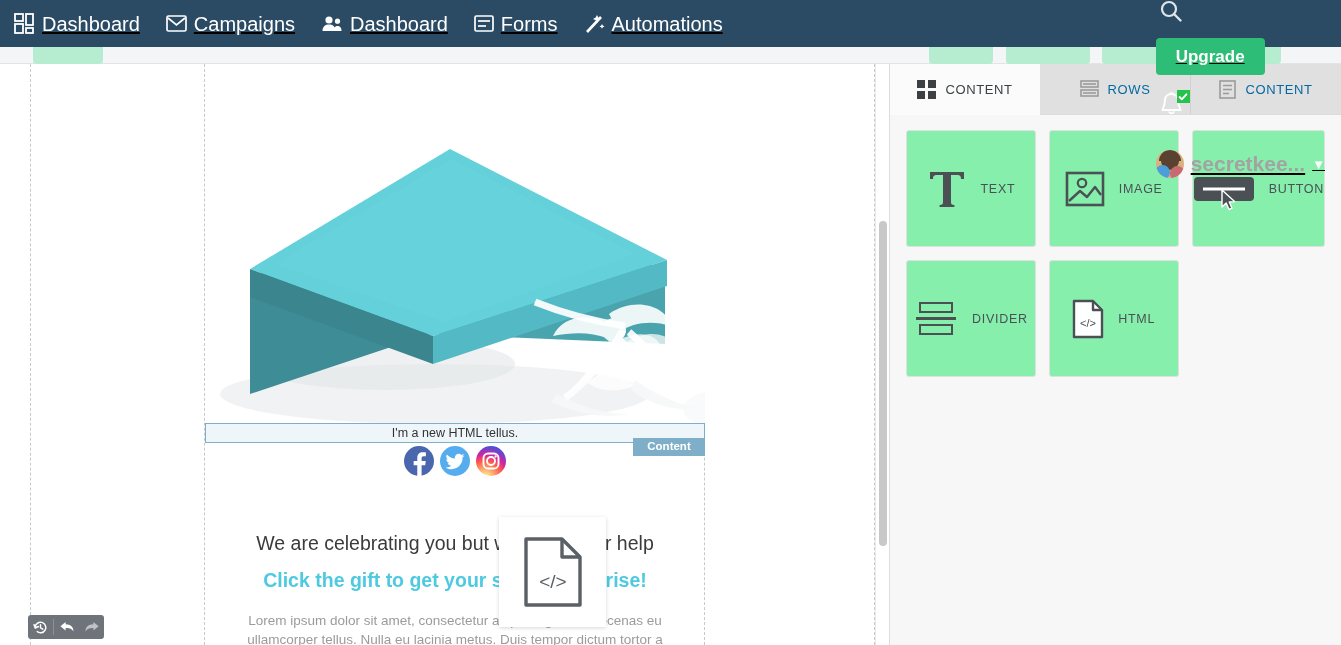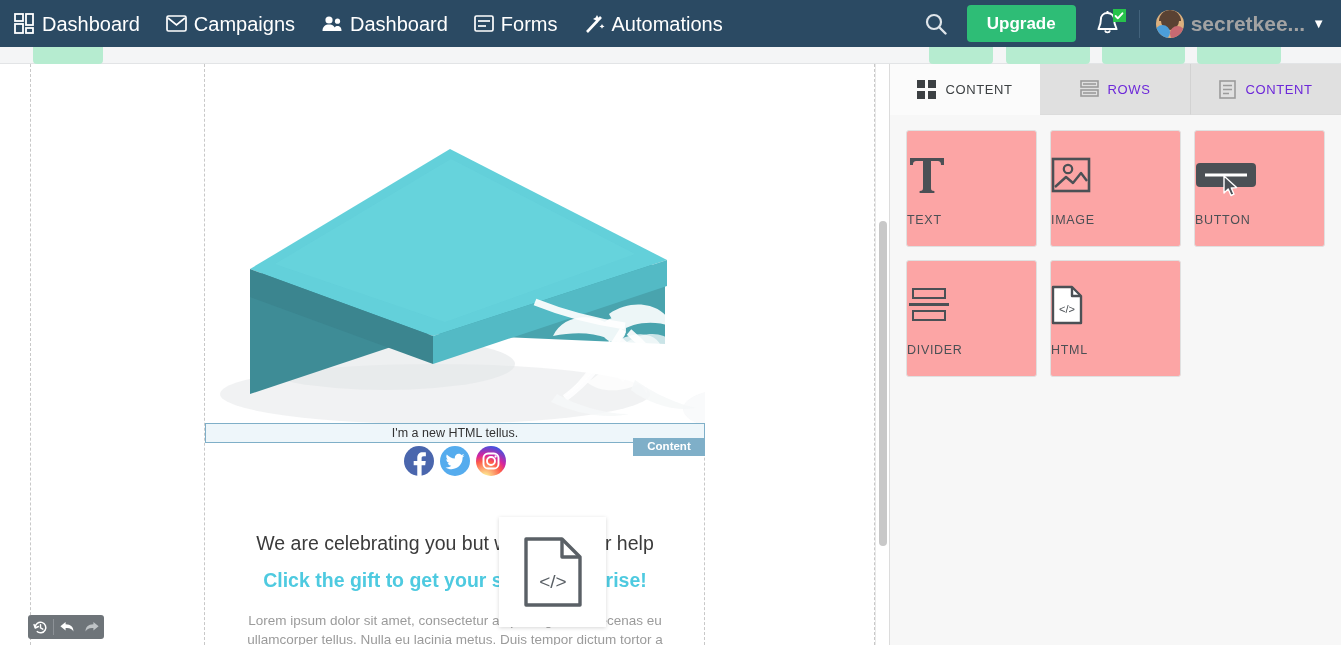--- a/index.html
+++ b/index.html
@@ -10,32 +10,33 @@
     background: #ffffff;
   }
 
   
   #topnav {
     position: absolute; top: 0; left: 0;
     width: 1341px; height: 47px;
     background: #2b4a63;
     display: flex; align-items: center;
     z-index: 60;
+    text-decoration: underline;
   }
   .nav-left { display: flex; align-items: center; padding-left: 14px; gap: 26px; }
   .nav-item {
     display: flex; align-items: center; gap: 7px;
     color: #ffffff; font-size: 20px; line-height: 1;
     cursor: pointer; user-select: none;
   }
   .nav-item .ico { display: flex; align-items: center; }
 
   .nav-right {
-    margin-left: auto; display: flex; align-items: center;
-    gap: 16px; padding-right: 12px; height: 100%;
+    margin-left: auto; display: flex; align-items: flex-start;
+    gap: 16px; padding-right: 12px; height: 100%; flex-direction: column;
   }
   #search-icon { cursor: pointer; display: flex; align-items: center; padding: 0 4px; }
   #upgrade-button {
     background: #2ebd76; color: #fff;
     font-size: 17px; font-weight: bold;
     border: none; border-radius: 4px;
     padding: 10px 20px; cursor: pointer;
     line-height: 1;
   }
   #notifications-button { position: relative; cursor: pointer; display: flex; align-items: center; padding: 0 3px; }
@@ -192,32 +193,32 @@
     background: #f7f7f7;
     border-left: 1px solid #dcdcdc;
   }
   #panel-tabs { display: flex; height: 51px; width: 100%; }
   .ptab {
     flex: 1; display: flex; align-items: center; justify-content: center;
     gap: 9px; font-size: 13px; letter-spacing: .6px;
     cursor: pointer; border-bottom: 1px solid #dcdcdc;
   }
   .ptab.active { background: #fbfbfb; color: #3c4043; border-bottom-color: #fbfbfb; }
-  .ptab.inactive { background: #e0e0e0; color: #6d28d9; border-right: 1px solid #d2d2d2; }
+  .ptab.inactive { background: #e0e0e0; color: #0369a1; border-right: 1px solid #d2d2d2; }
   .ptab.inactive:last-child { border-right: none; }
 
   #blocks-grid {
     padding: 15px 16px;
     display: grid; grid-template-columns: repeat(3, 1fr);
     gap: 13px;
   }
   .block-card {
-    background: #fca5a5; border: 1px solid #e0e0e0; border-radius: 3px;
-    height: 117px; display: flex; flex-direction: column;
-    align-items: flex-start; justify-content: center; gap: 14px;
+    background: #86efac; border: 1px solid #e0e0e0; border-radius: 3px;
+    height: 117px; display: flex; flex-direction: row;
+    align-items: center; justify-content: center; gap: 14px;
     cursor: pointer; position: relative;
   }
   .block-label { font-size: 12.5px; color: #4b5055; letter-spacing: .7px; }
   .block-icon { height: 48px; display: flex; align-items: center; justify-content: center; position: relative; }
   #button-cursor { position: absolute; right: 18px; bottom: 2px; }
 
   svg { display: block; }
 </style>
 </head>
 <body>

